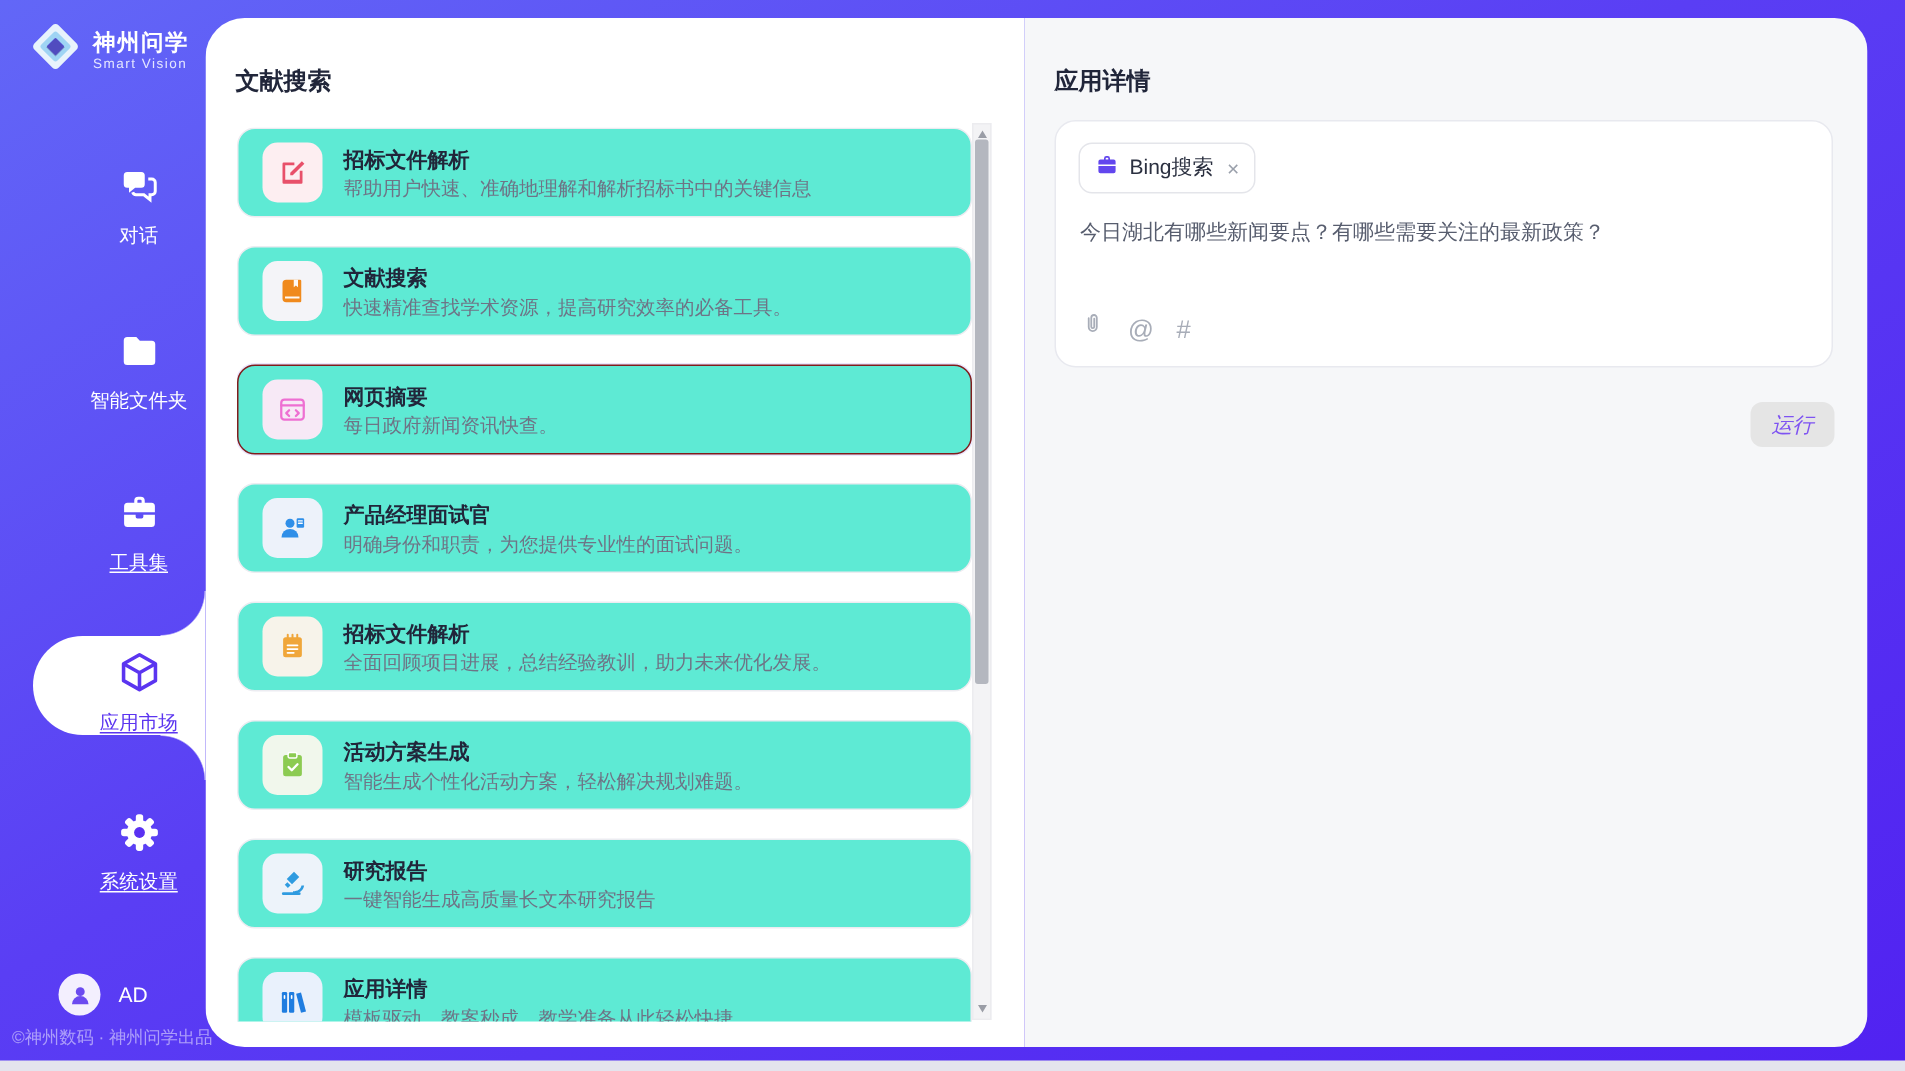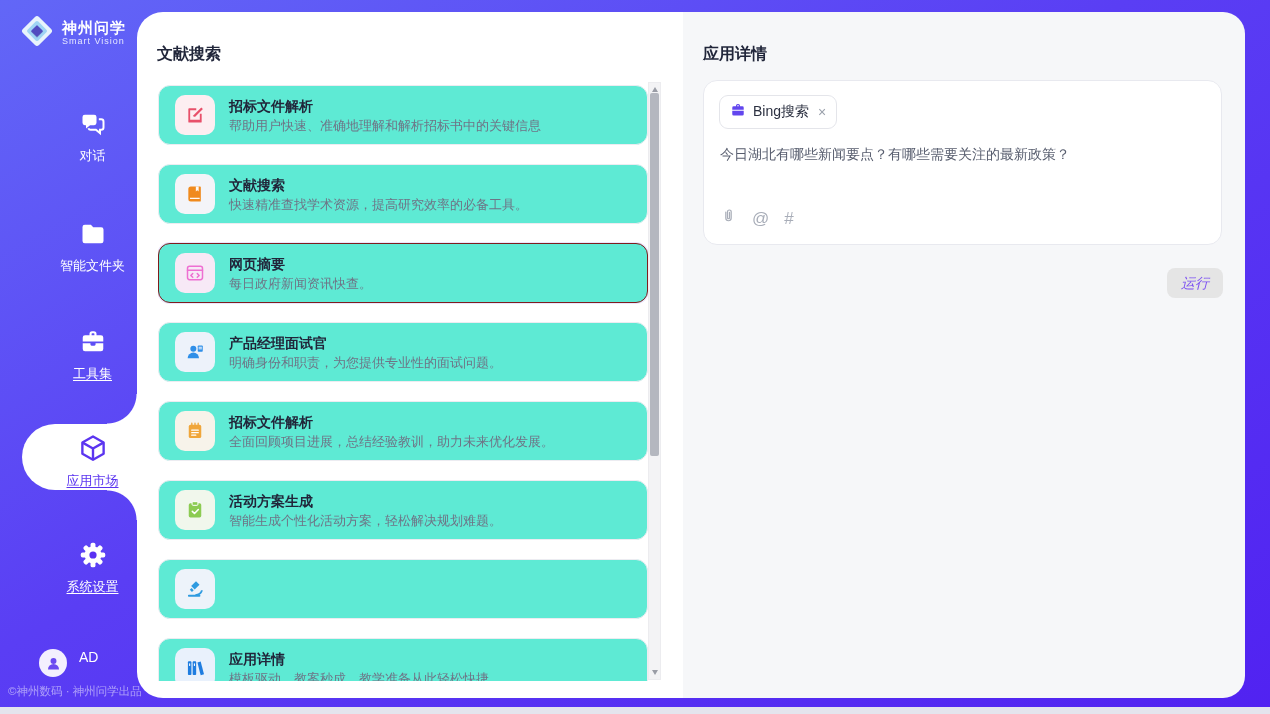--- a/index.html
+++ b/index.html
@@ -17,21 +17,21 @@
   .logo-text .cn{color:#fff;font-size:15px;font-weight:bold;letter-spacing:1px;line-height:17px;}
   .logo-text .en{color:#e4e6ff;font-size:9px;letter-spacing:1px;line-height:11px;}
   .nav-item{position:absolute;left:0;width:137px;display:flex;flex-direction:column;align-items:center;gap:5px;cursor:pointer;padding-left:24px;}
   .nav-item .lbl{color:#fff;font-size:13px;}
   .nav-item .lbl.u{text-decoration:underline;text-underline-offset:2px;}
   .active-bubble{position:absolute;left:22px;top:424px;width:115px;height:66px;background:#fff;border-radius:33px 0 0 33px;}
   .curve{position:absolute;left:107px;width:30px;height:30px;}
   .curve.top{top:394px;background:radial-gradient(circle 30px at 0 0,rgba(0,0,0,0) 29px,#fff 30px);}
   .curve.bot{top:490px;background:radial-gradient(circle 30px at 0 100%,rgba(0,0,0,0) 29px,#fff 30px);}
   .nav-item.active .lbl{color:#5b35f0;text-decoration:underline;text-underline-offset:2px;}
-  .user-row{position:absolute;left:39px;top:649px;display:flex;align-items:flex-start;gap:12px;}
+  .user-row{position:absolute;left:39px;top:649px;display:flex;align-items:center;gap:12px;}
   .avatar{width:28px;height:28px;border-radius:50%;background:#f3effe;display:flex;align-items:center;justify-content:center;}
   .user-name{color:#fff;font-size:14px;}
   .copyright{position:absolute;left:8px;top:684px;color:rgba(255,255,255,.5);font-size:11.5px;white-space:nowrap;text-align:right;}
 
   
   .main{position:absolute;left:137px;top:12px;width:1108px;height:686px;border-radius:26px 22px 22px 26px;overflow:hidden;display:flex;}
   .panel-list{position:relative;width:546px;background:#fff;}
   .panel-detail{position:relative;width:562px;background:#f6f7f9;}
   .panel-title{position:absolute;left:20px;top:32px;font-size:16px;font-weight:bold;color:#21263a;}
 
@@ -248,20 +248,24 @@
 
       <div class="card">
         <div class="app-icon" style="background-color: rgb(237, 243, 250); color: rgb(47, 155, 224);">
           <svg width="20" height="20" viewBox="0 0 24 24" fill="currentColor">
               <path d="M13.2 2.6 17.4 6.8 11.6 12.6 7.4 8.4z"></path>
               <path d="M7.9 10.9 10.4 13.4 8.3 15.5 5.8 13z"></path>
               <path d="M12.4 18.2c3.8 0 6.2-1.7 6.8-4.6h2.1c-.6 4.1-3.9 6.6-8.9 6.6z"></path>
               <rect x="3.5" y="19" width="15" height="2.2" rx="1.1"></rect>
             </svg>
         </div>
+        <div class="card-text">
+          <div class="card-title">研究报告</div>
+          <div class="card-desc">一键智能生成高质量长文本研究报告</div>
+        </div>
       </div>
 
       <div class="card">
         <div class="app-icon" style="background-color: rgb(233, 241, 252); color: rgb(31, 125, 224);">
           <svg width="20" height="20" viewBox="0 0 24 24" fill="currentColor">
               <rect x="3.5" y="4" width="4.2" height="16.5" rx="1"></rect>
               <rect x="9.2" y="4" width="4.2" height="16.5" rx="1"></rect>
               <path d="m14.9 5.3 3.9-1 4 15.3-4 1z"></path>
               <path d="M5.6 7v2M11.3 7v2" stroke="#fff" stroke-width="1.3" stroke-linecap="round"></path>
             </svg>

